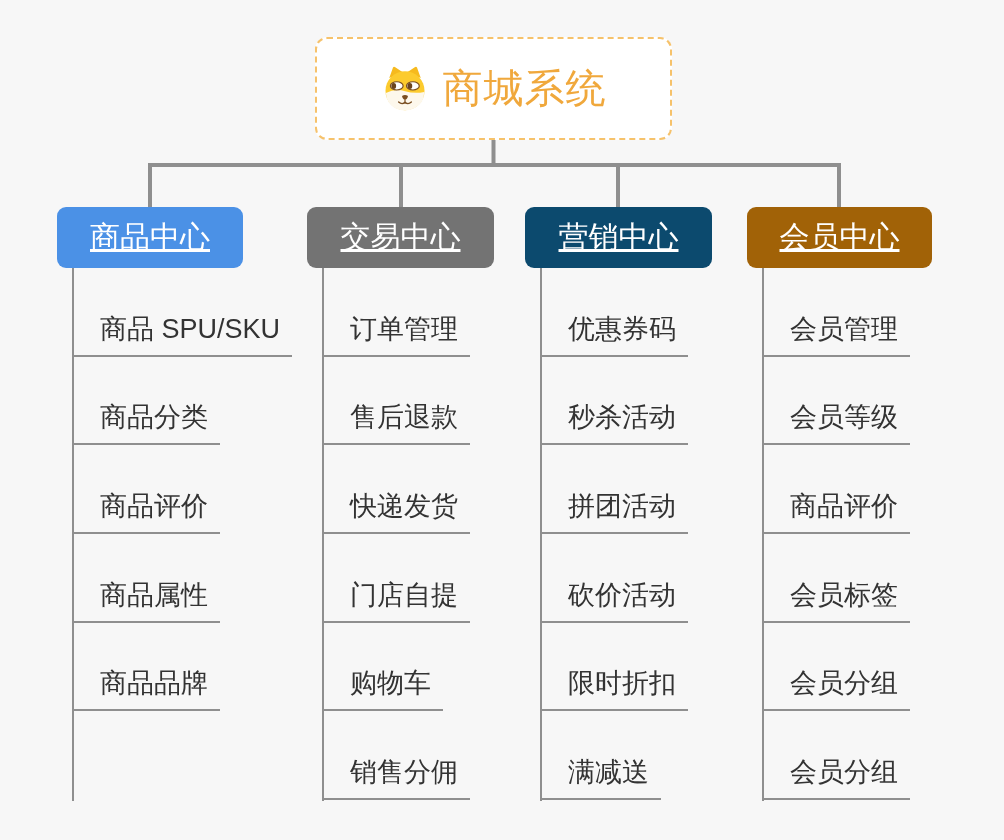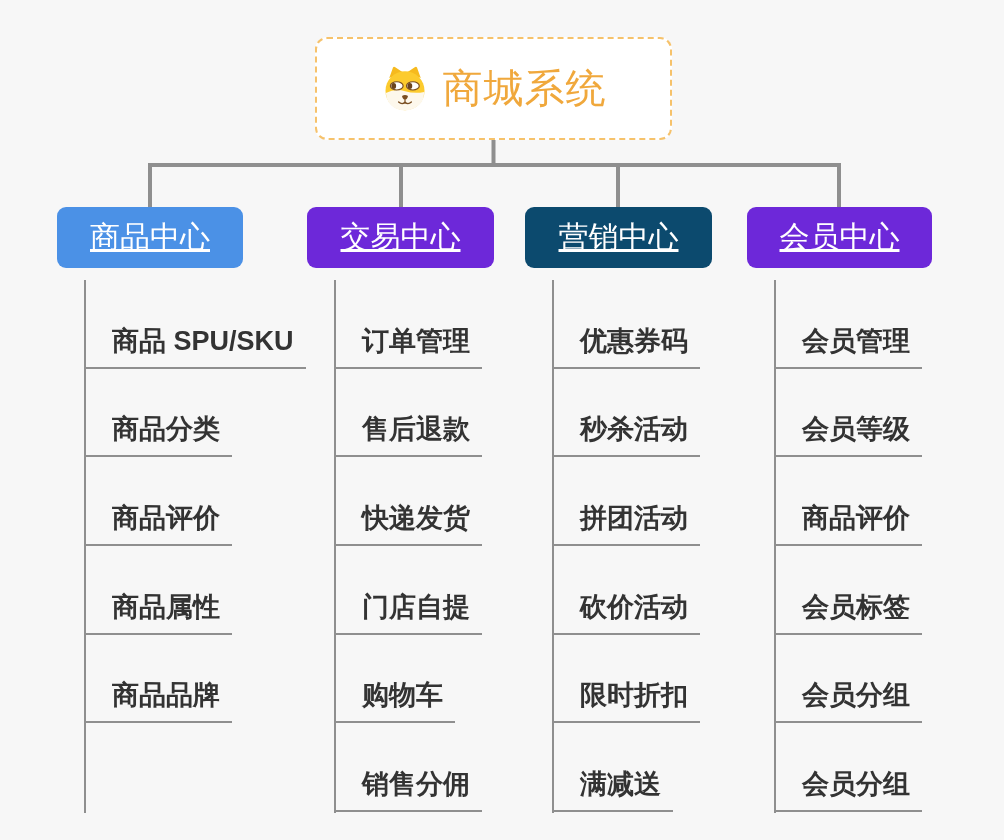--- a/index.html
+++ b/index.html
@@ -57,24 +57,23 @@
     justify-content:center;
     color:#FFFFFF;
     font-size:30px;
     white-space:nowrap;
     box-sizing:border-box;
     cursor:default;
     text-decoration:underline;
   }
   .branch-items{
     list-style:none;
-    margin:12px;
+    margin:0;
     padding:0;
     position:relative;
-    font-weight:bold;
   }
   .branch-items::before{
     content:"";
     position:absolute;
     left:15px;
     top:0;
     width:2px;
     height:533px;
     background:#8F8F8F;
   }
@@ -131,21 +130,21 @@
     <ul class="branch-items">
       <li>商品 SPU/SKU</li>
       <li>商品分类</li>
       <li>商品评价</li>
       <li>商品属性</li>
       <li>商品品牌</li>
     </ul>
   </section>
 
   <section class="branch b1">
-    <div class="branch-header" style="background-color: #6d28d9;">交易中心</div>
+    <div class="branch-header" style="background-color: #737373;">交易中心</div>
     <ul class="branch-items">
       <li>订单管理</li>
       <li>售后退款</li>
       <li>快递发货</li>
       <li>门店自提</li>
       <li>购物车</li>
       <li>销售分佣</li>
     </ul>
   </section>
 
@@ -155,21 +154,21 @@
       <li>优惠券码</li>
       <li>秒杀活动</li>
       <li>拼团活动</li>
       <li>砍价活动</li>
       <li>限时折扣</li>
       <li>满减送</li>
     </ul>
   </section>
 
   <section class="branch b3">
-    <div class="branch-header" style="background-color: #6d28d9;">会员中心</div>
+    <div class="branch-header" style="background-color: #a16207;">会员中心</div>
     <ul class="branch-items">
       <li>会员管理</li>
       <li>会员等级</li>
       <li>商品评价</li>
       <li>会员标签</li>
       <li>会员分组</li>
       <li>会员分组</li>
     </ul>
   </section>
 

